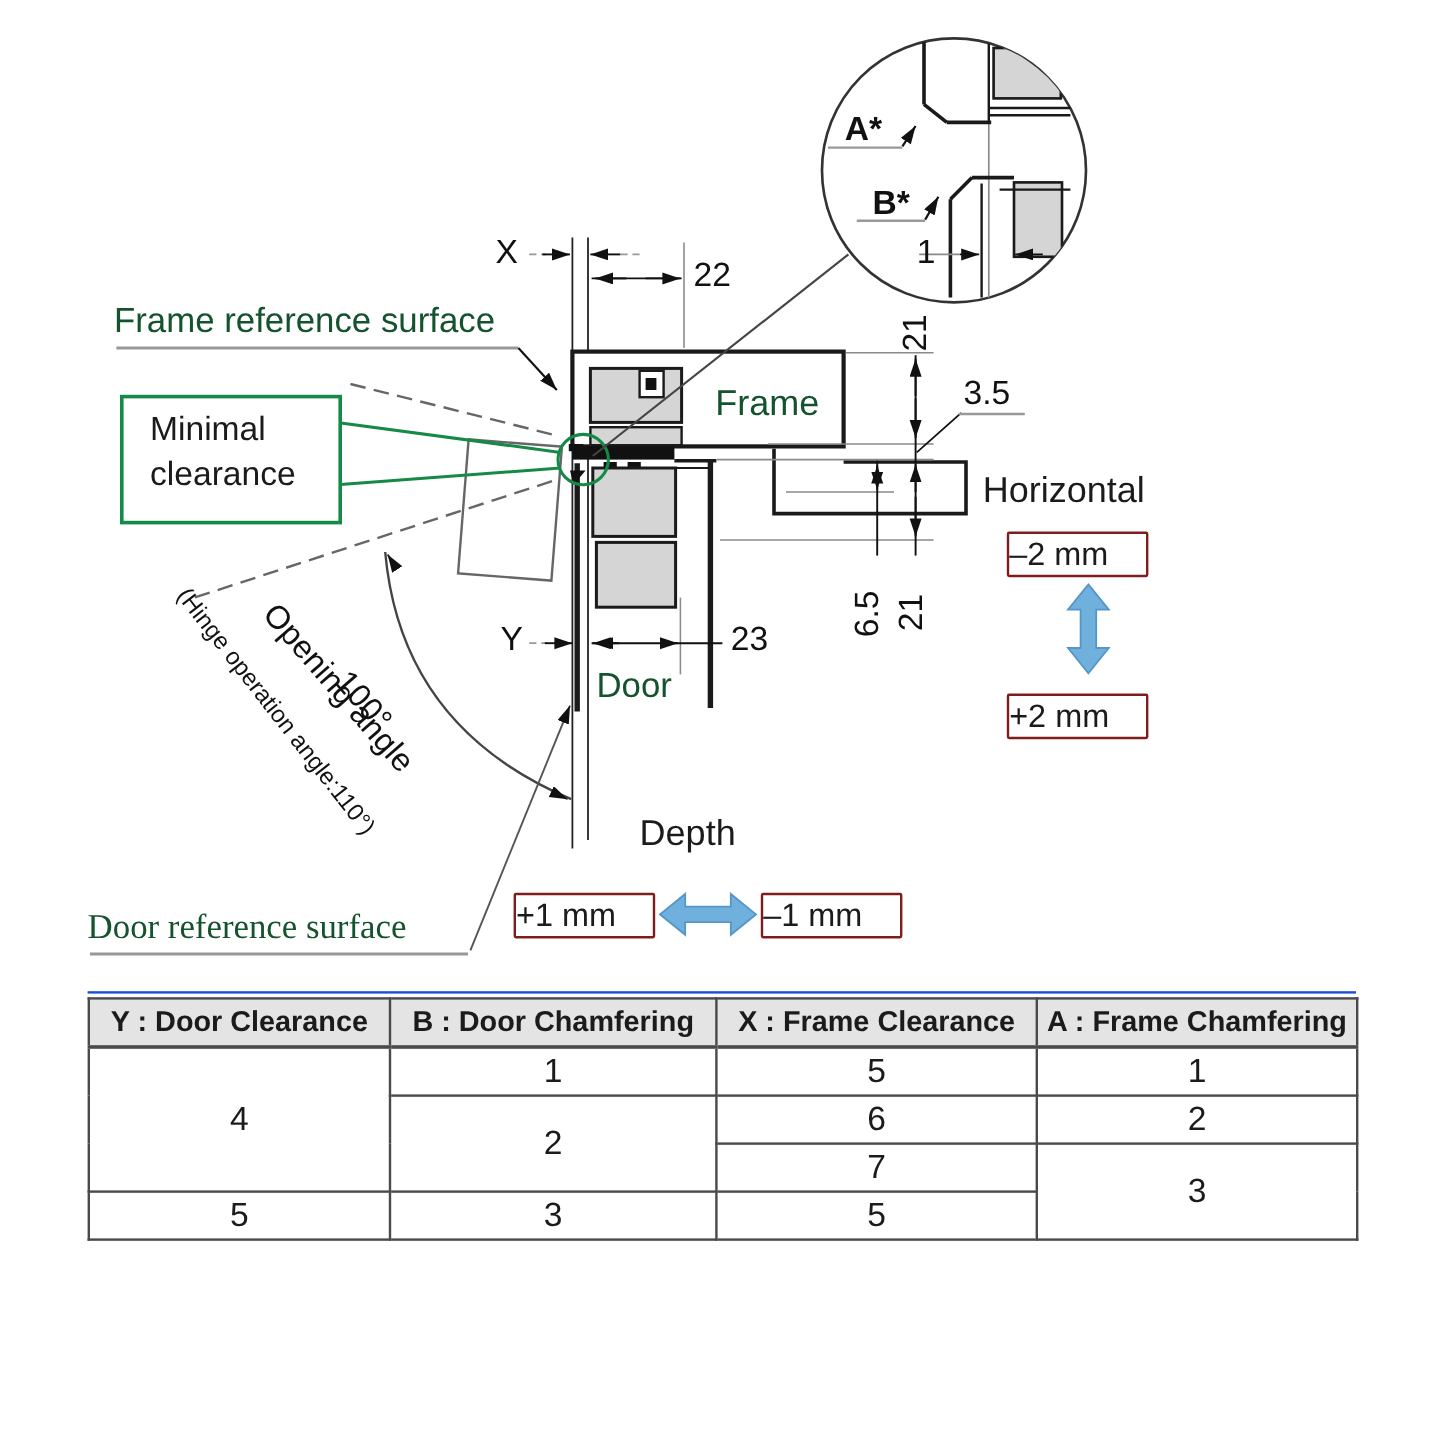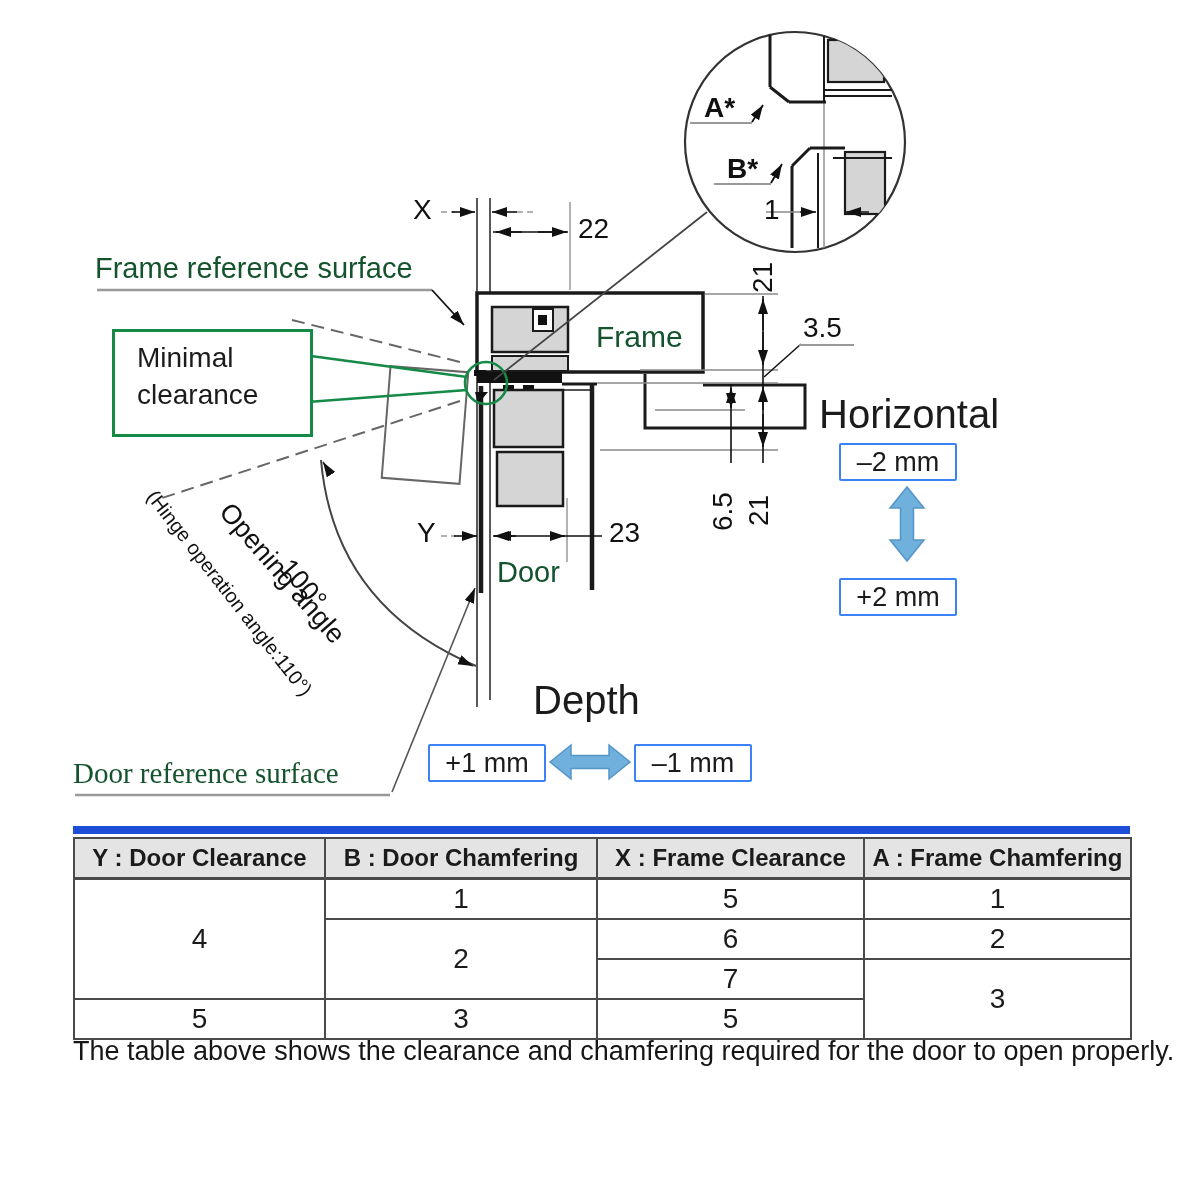--- a/index.html
+++ b/index.html
@@ -2,27 +2,27 @@
 <html><head>
 <meta charset="utf-8">
 <style>
   html,body{margin:0;padding:0;background:#fff;}
   #canvas{position:relative;width:1200px;height:1200px;background:#fff;overflow:hidden;
           font-family:"Liberation Sans","DejaVu Sans",sans-serif;color:#1b1b1b;}
   .lbl{position:absolute;white-space:nowrap;font-size:29px;color:#14532d;}
   .dim{position:absolute;white-space:nowrap;font-size:28px;color:#111;}
   .rot{transform-origin:0 0;}
   .callout-box{position:absolute;left:100px;top:329px;width:157px;height:94px;
-               border:3px solid #148a46;background:#fff;padding:8px 16px 0 22px;
-               font-size:28px;line-height:1.32;z-index:4;margin-left:12px;}
-  .mm-box{position:absolute;width:114px;height:34px;border:2px solid #3b82f6;background:#fff;
-          font-size:27px;text-align:center;line-height:34px;border-radius:2px;}
-  .adj-title{position:absolute;font-size:40px;white-space:nowrap;}
+               border:3px solid #148a46;background:#fff;padding:8px 0 0 22px;
+               font-size:28px;line-height:1.32;z-index:4;}
+  .mm-box{position:absolute;width:114px;height:34px;border:2px solid #7f1d1d;background:#fff;
+          font-size:27px;text-align:left;line-height:34px;border-radius:2px;}
+  .adj-title{position:absolute;font-size:30px;white-space:nowrap;}
   
-  #spec-table-wrap{position:absolute;left:73px;top:826px;width:1057px;border-top:8px solid #1d4ed8;padding-top:3px;}
+  #spec-table-wrap{position:absolute;left:73px;top:826px;width:1057px;border-top:2px solid #1d4ed8;padding-top:3px;}
   table.spec{border-collapse:collapse;table-layout:fixed;width:1057px;}
   table.spec th{background:#e4e4e4;font-size:24px;font-weight:bold;height:38px;
                 border:2px solid #4a4a4a;border-bottom:3px solid #4a4a4a;padding:0;}
   table.spec td{font-size:28px;text-align:center;border:2px solid #4a4a4a;padding:0;height:38px;background:#fff;}
   #caption{position:absolute;left:73px;top:1036px;width:1110px;font-size:27px;color:#161616;}
 </style>
 </head>
 <body>
 
 <div id="canvas">
@@ -254,14 +254,13 @@
         </tr>
         <tr>
           <td>5</td>
           <td>3</td>
           <td>5</td>
         </tr>
       </tbody>
     </table>
   </div>
 
-  <div id="caption">The table above shows the clearance and chamfering required for the door to open properly.</div>
 </div>
 
 </body></html>

